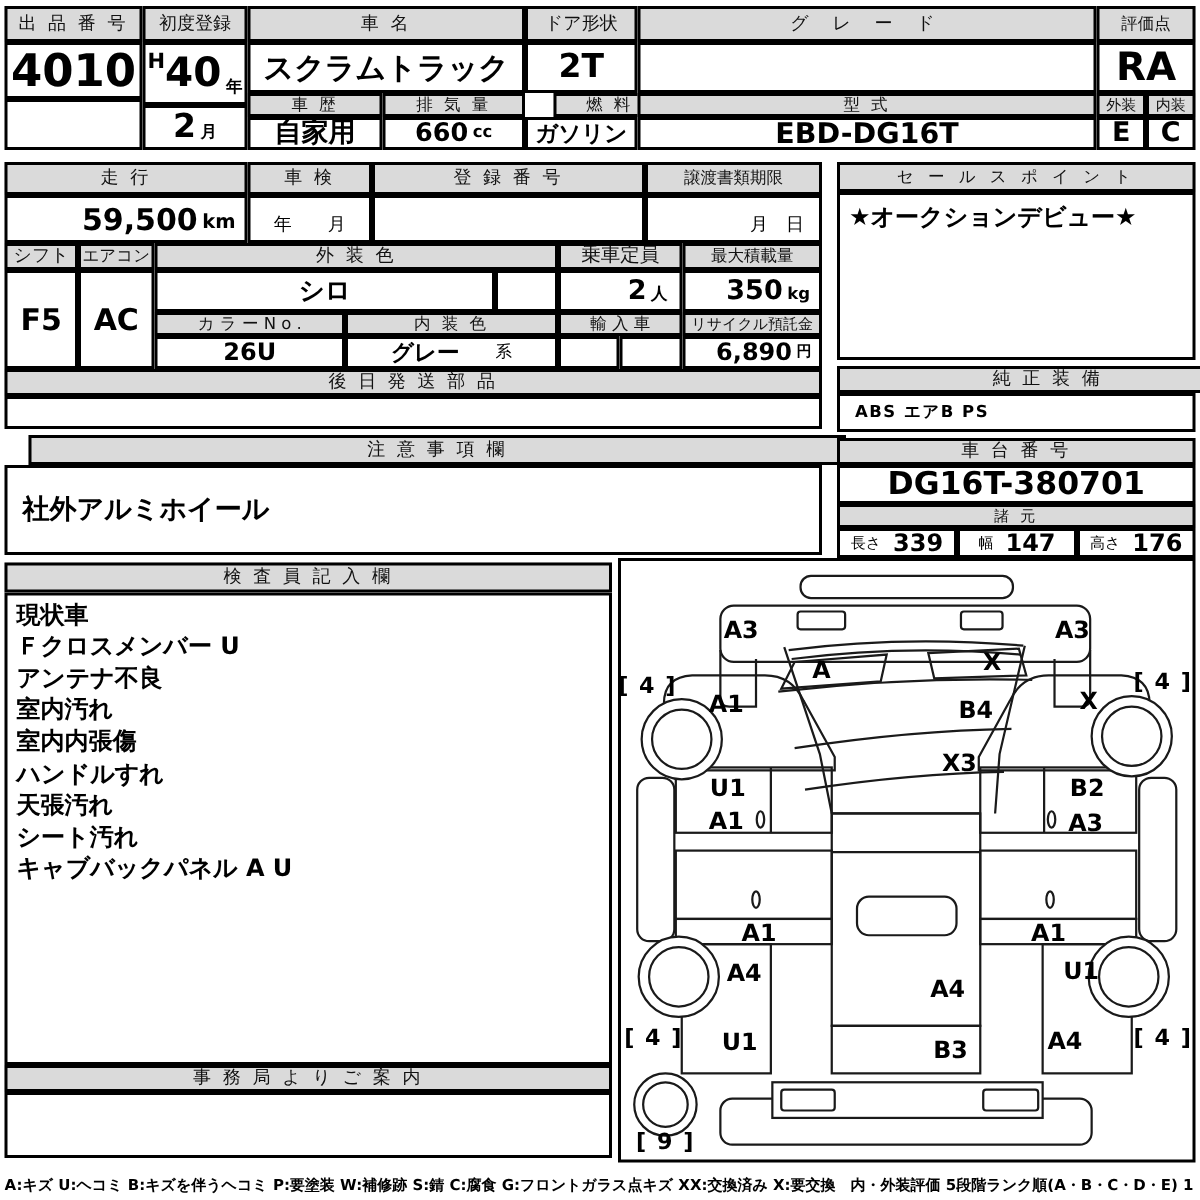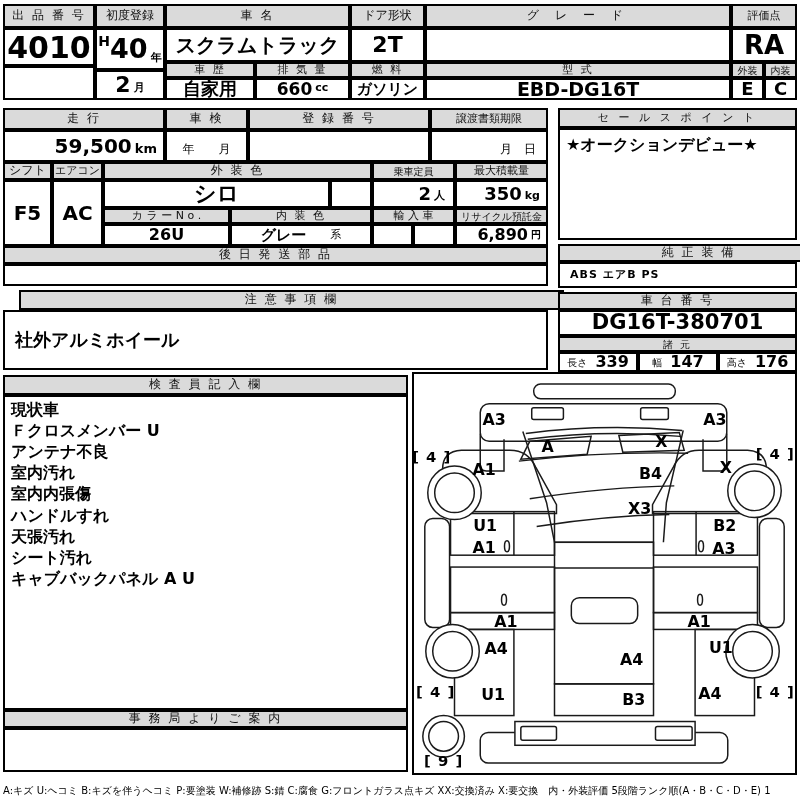--- a/index.html
+++ b/index.html
@@ -41,21 +41,21 @@
 <div class="cell hdr" style="left:165px;top:62px;width:90px;height:16px;font-size:11px">車 歴</div>
 <div class="cell" style="left:165px;top:78px;width:90px;height:22px;font-size:18px">自家用</div>
 <div class="cell hdr" style="left:255px;top:62px;width:95px;height:16px;font-size:11px">排 気 量</div>
 <div class="cell" style="left:255px;top:78px;width:95px;height:22px">
   <span style="font-size:17px">660</span>
   <span class="unit">cc</span>
 </div>
 
 <div class="cell hdr" style="left:350px;top:4px;width:75px;height:24px;letter-spacing:0">ドア形状</div>
 <div class="cell" style="left:350px;top:28px;width:75px;height:34px;font-size:22px">2T</div>
-<div class="cell hdr" style="left:350px;top:62px;width:75px;height:16px;font-size:11px">燃 料</div>
+<div class="cell hdr" style="left:369px;top:62px;width:75px;height:16px;font-size:11px">燃 料</div>
 <div class="cell" style="left:350px;top:78px;width:75px;height:22px;font-size:15px">ガソリン</div>
 
 <div class="cell hdr" style="left:425px;top:4px;width:306px;height:24px;letter-spacing:6px">グ レ ー ド</div>
 <div class="cell" style="left:425px;top:28px;width:306px;height:34px"></div>
 <div class="cell hdr" style="left:425px;top:62px;width:306px;height:16px;font-size:11px">型 式</div>
 <div class="cell" style="left:425px;top:78px;width:306px;height:22px;font-size:19px">EBD-DG16T</div>
 
 <div class="cell hdr" style="left:731px;top:4px;width:66px;height:24px;letter-spacing:0;font-size:11px">評価点</div>
 <div class="cell" style="left:731px;top:28px;width:66px;height:34px;font-size:26px">RA</div>
 <div class="cell hdr" style="left:731px;top:62px;width:33px;height:16px;letter-spacing:0;font-size:10px">外装</div>
@@ -74,23 +74,23 @@
 <div class="cell" style="left:248px;top:130px;width:182px;height:32px"></div>
 <div class="cell hdr" style="left:430px;top:108px;width:118px;height:22px;letter-spacing:0;font-size:11px">譲渡書類期限</div>
 <div class="cell" style="left:430px;top:130px;width:118px;height:32px;align-items:flex-end;justify-content:flex-end;padding:0 10px 4px 0;font-size:12px;font-weight:normal">月　日</div>
 
 <div class="cell hdr" style="left:3px;top:162px;width:49px;height:18px;letter-spacing:0;font-size:12px">シフト</div>
 <div class="cell" style="left:3px;top:180px;width:49px;height:66px;font-size:20px">F5</div>
 <div class="cell hdr" style="left:52px;top:162px;width:51px;height:18px;letter-spacing:0;font-size:11px">エアコン</div>
 <div class="cell" style="left:52px;top:180px;width:51px;height:66px;font-size:20px">AC</div>
 
 <div class="cell hdr" style="left:103px;top:162px;width:269px;height:18px">外 装 色</div>
-<div class="cell" style="left:103px;top:180px;width:227px;height:28px;font-size:22px">シロ</div>
+<div class="cell" style="left:103px;top:180px;width:227px;height:28px;font-size:17px">シロ</div>
 <div class="cell" style="left:330px;top:180px;width:42px;height:28px"></div>
-<div class="cell hdr" style="left:372px;top:162px;width:83px;height:18px;letter-spacing:0;font-size:10px">乗車定員</div>
+<div class="cell hdr" style="left:372px;top:162px;width:83px;height:18px;letter-spacing:0;font-size:13px">乗車定員</div>
 <div class="cell" style="left:372px;top:180px;width:83px;height:28px;justify-content:flex-end;padding-right:8px">
   <span style="font-size:18px">2</span>
   <span class="unit">人</span>
 </div>
 <div class="cell hdr" style="left:455px;top:162px;width:93px;height:18px;letter-spacing:0;font-size:11px">最大積載量</div>
 <div class="cell" style="left:455px;top:180px;width:93px;height:28px;justify-content:flex-end;padding-right:6px">
   <span style="font-size:18px">350</span>
   <span class="unit">kg</span>
 </div>
 
@@ -144,21 +144,21 @@
 室内汚れ
 室内内張傷
 ハンドルすれ
 天張汚れ
 シート汚れ
 キャブバックパネル A U</div>
 
 <div class="cell hdr" style="left:3px;top:710px;width:405px;height:18px">事 務 局 よ り ご 案 内</div>
 <div class="cell" style="left:3px;top:728px;width:405px;height:44px"></div>
 
-<div class="cell noborder" style="left:3px;top:780px;width:794px;height:20px;font-size:10px;font-weight:normal;justify-content:flex-start">A:キズ U:ヘコミ B:キズを伴うヘコミ P:要塗装 W:補修跡 S:錆 C:腐食 G:フロントガラス点キズ XX:交換済み X:要交換　内・外装評価 5段階ランク順(A・B・C・D・E) 1</div>
+<div class="cell noborder" style="left:3px;top:780px;width:794px;height:20px;font-size:10px;font-weight:bold;justify-content:flex-start">A:キズ U:ヘコミ B:キズを伴うヘコミ P:要塗装 W:補修跡 S:錆 C:腐食 G:フロントガラス点キズ XX:交換済み X:要交換　内・外装評価 5段階ランク順(A・B・C・D・E) 1</div>
 
 <div class="cell" style="left:412px;top:372px;width:385px;height:403px;padding:0">
   <svg id="car-svg" width="381" height="399" viewBox="0 0 383 403">
 
     <rect class="ln" x="120" y="10" width="143" height="15" rx="7"></rect>
 
     <rect class="ln" x="66" y="30" width="249" height="38" rx="9"></rect>
     <path class="ln" d="M66,60 L66,92 Q66,98 72,98 L90,98 L90,66"></path>
     <path class="ln" d="M315,60 L315,92 Q315,98 309,98 L291,98 L291,66"></path>
     <rect class="ln" x="118" y="34" width="32" height="12" rx="2"></rect>

